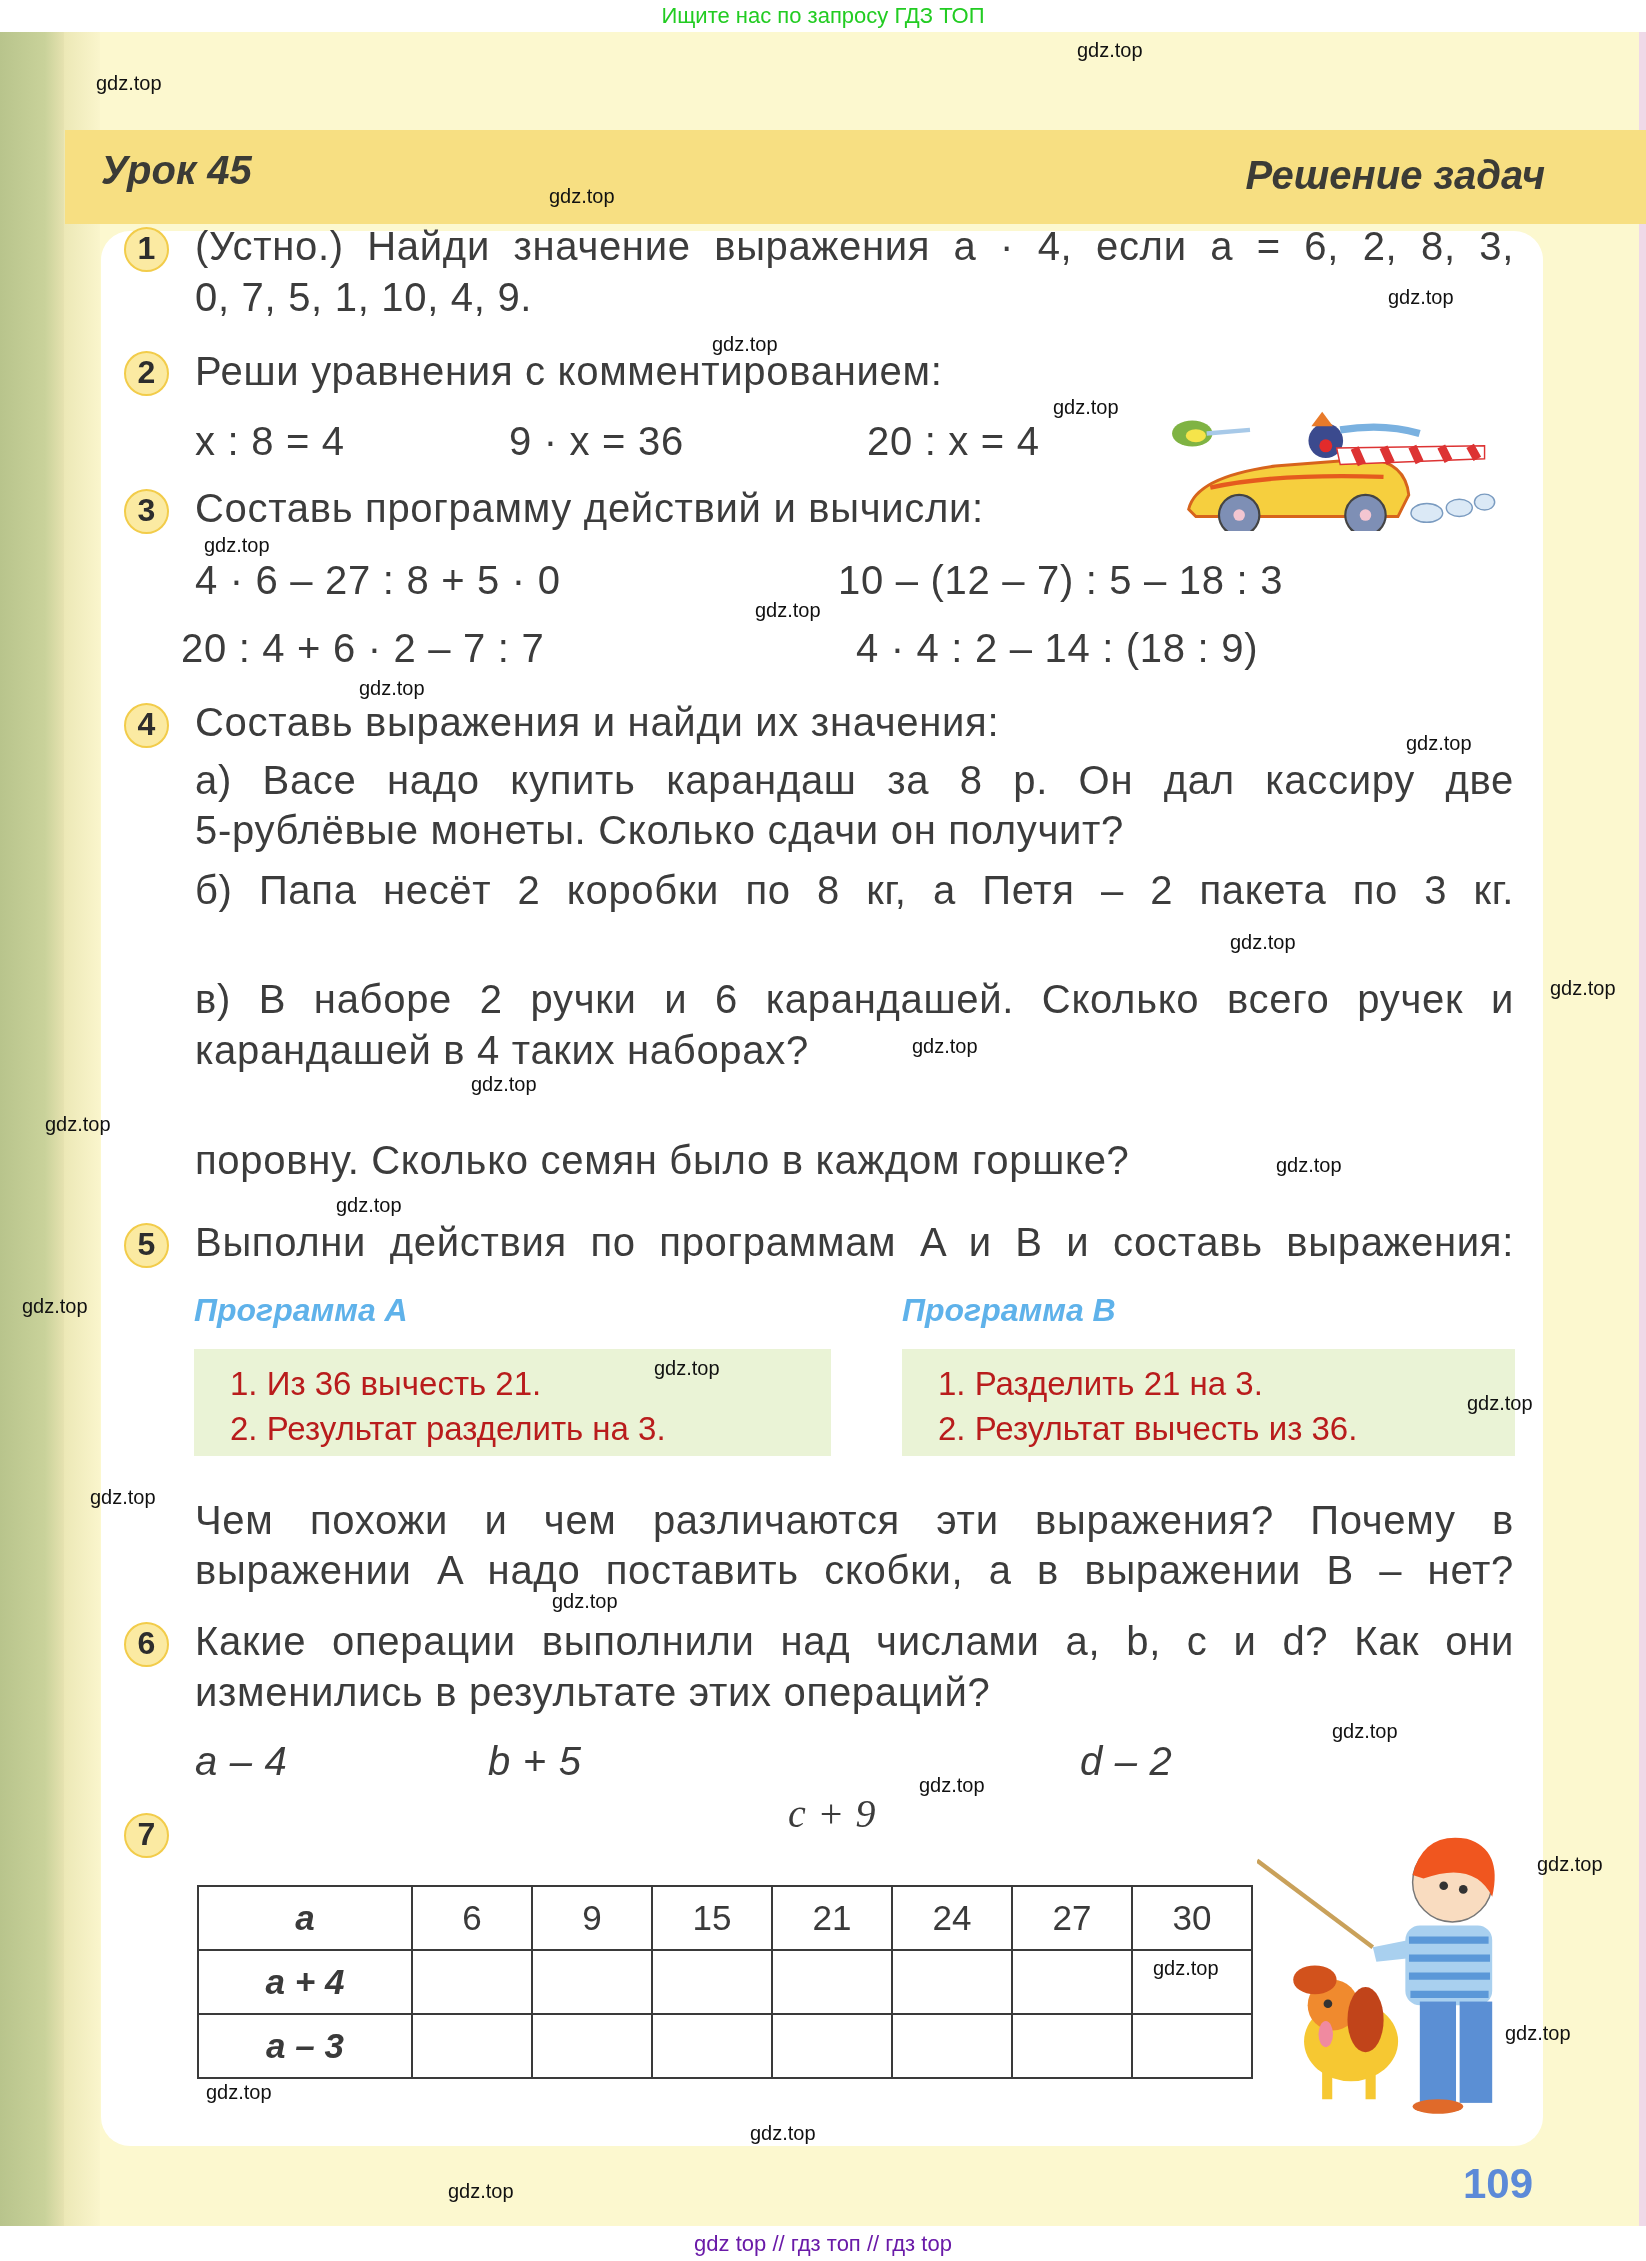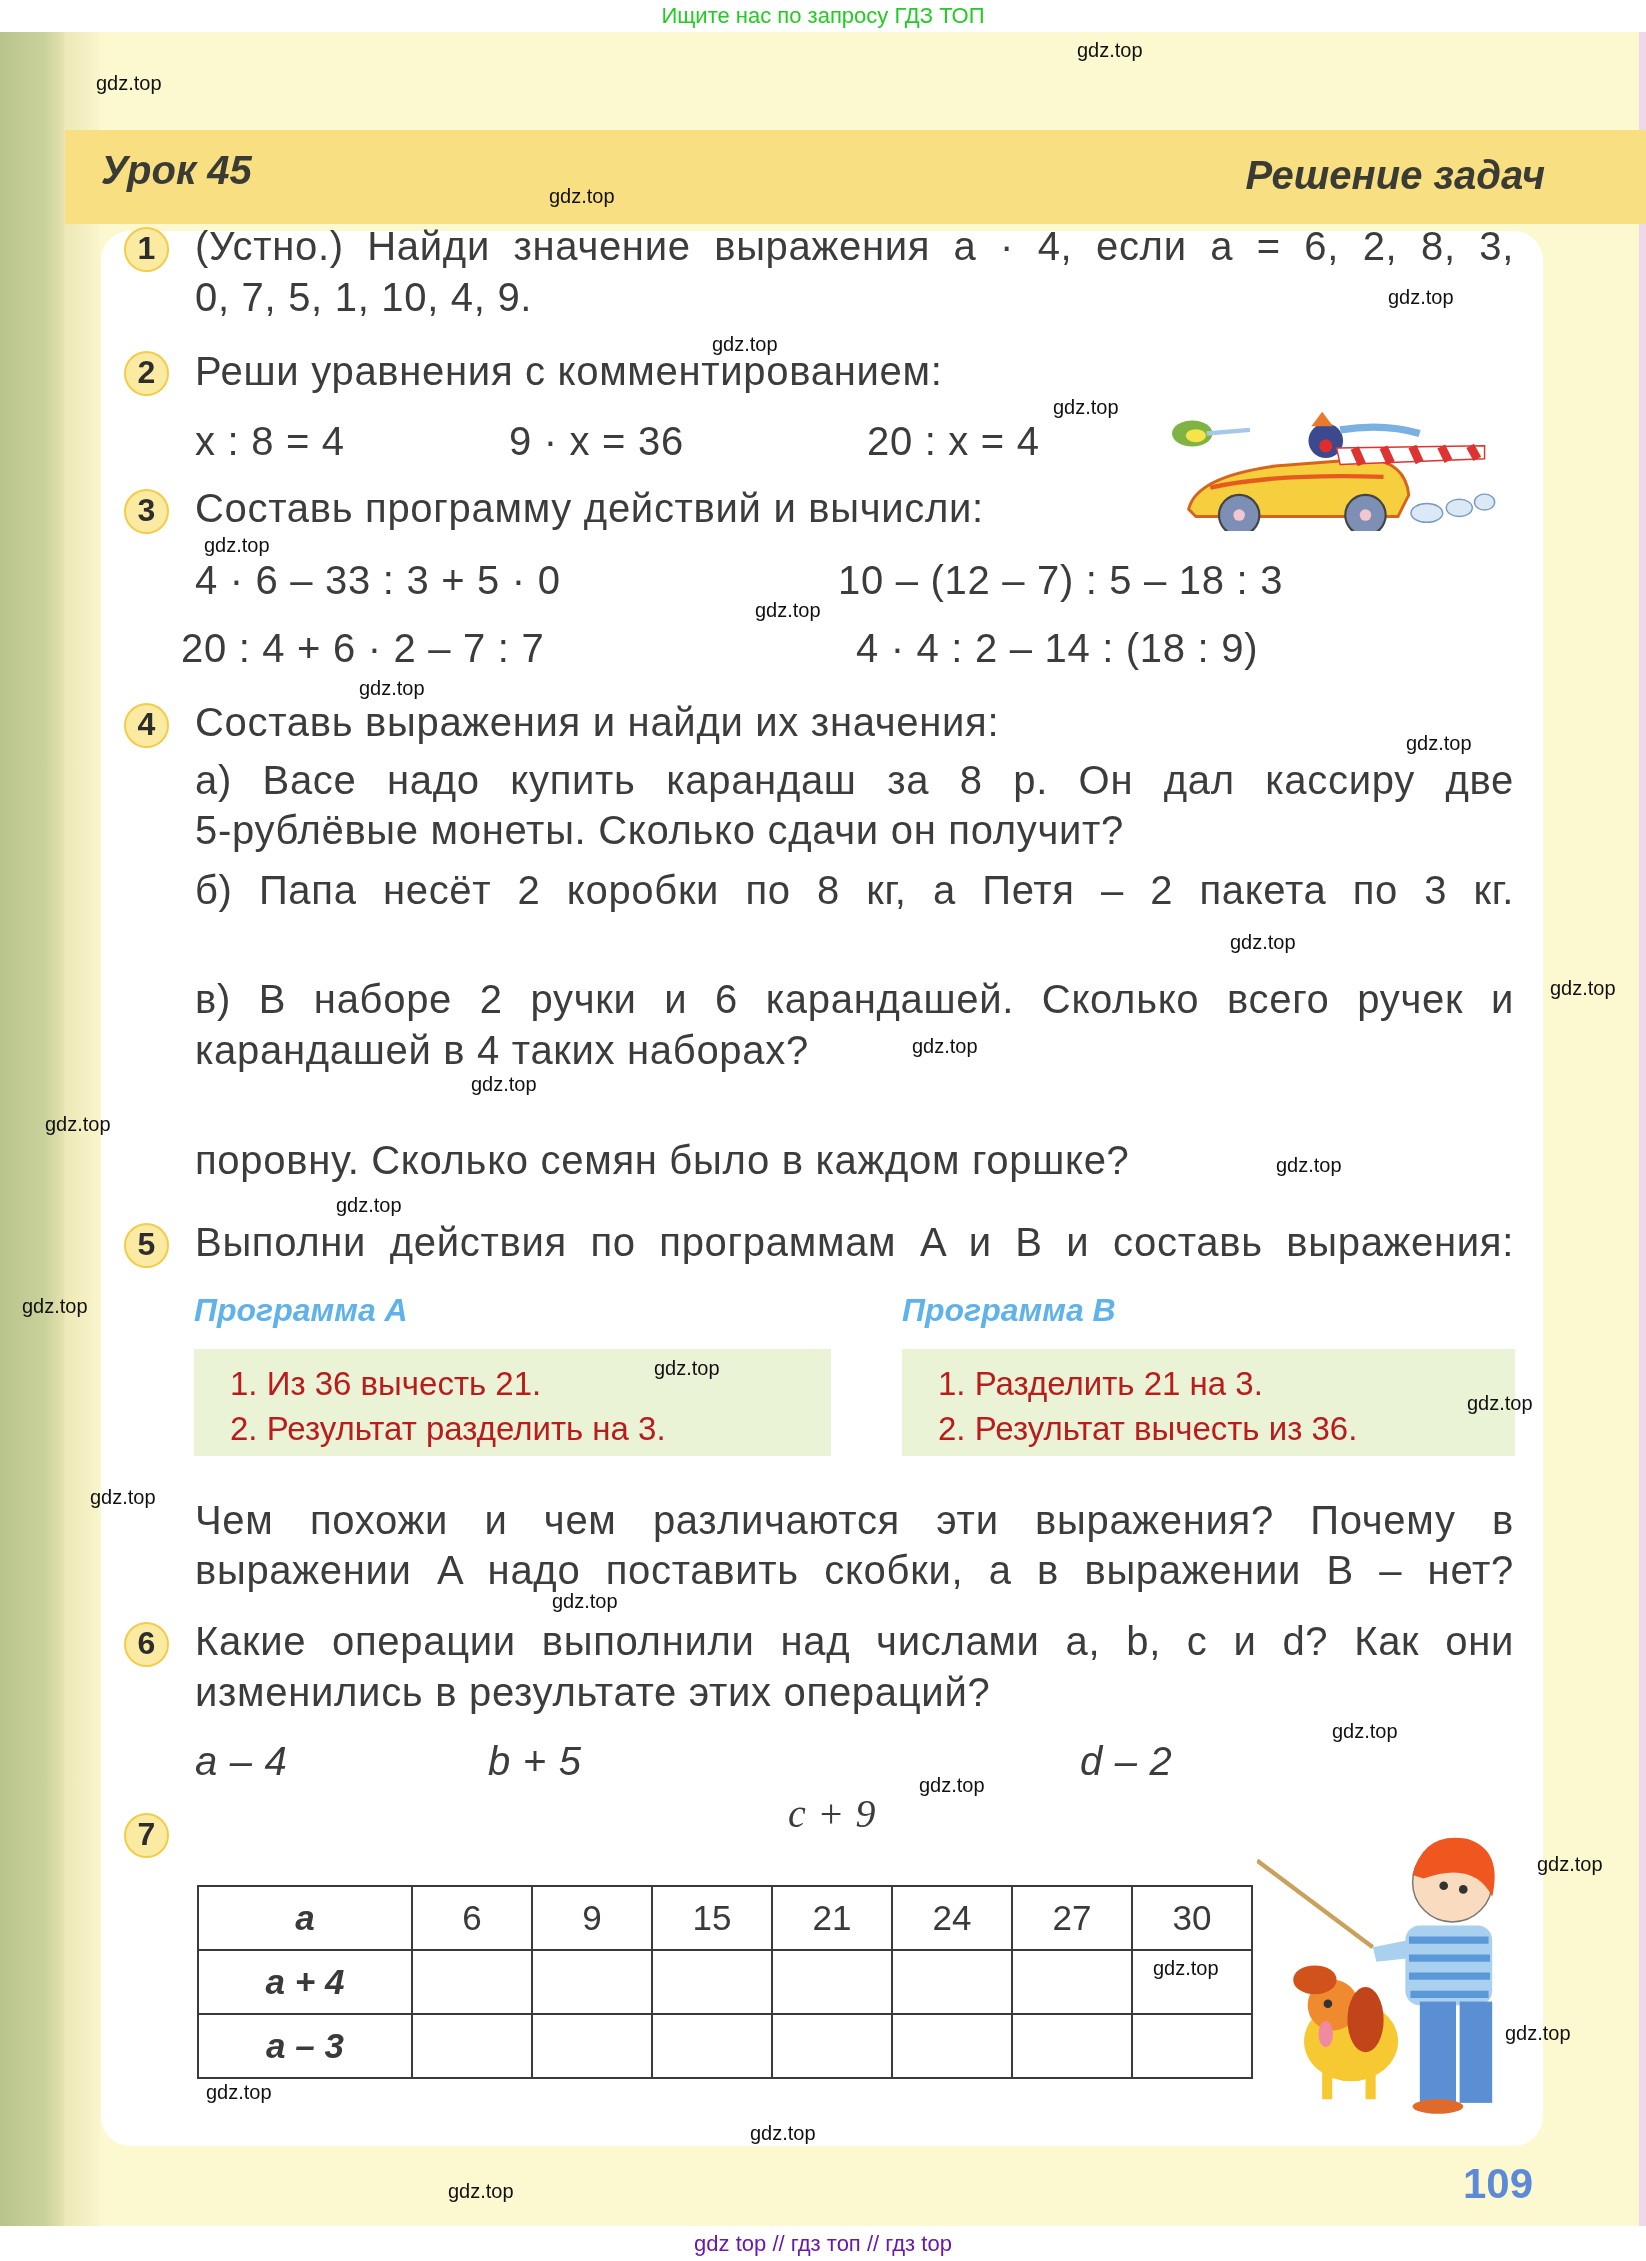--- a/index.html
+++ b/index.html
@@ -82,21 +82,21 @@
     <circle cx="100" cy="158" r="8" fill="#f3c6d1"></circle>
     <circle cx="275" cy="158" r="28" fill="#7e8fb5" stroke="#444" stroke-width="3"></circle>
     <circle cx="275" cy="158" r="8" fill="#f3c6d1"></circle>
     <ellipse cx="360" cy="155" rx="22" ry="13" fill="#dbe9f6" stroke="#7a9bc0" stroke-width="2"></ellipse>
     <ellipse cx="405" cy="148" rx="18" ry="12" fill="#dbe9f6" stroke="#7a9bc0" stroke-width="2"></ellipse>
     <ellipse cx="440" cy="140" rx="14" ry="11" fill="#dbe9f6" stroke="#7a9bc0" stroke-width="2"></ellipse>
   </svg>
 
   <div class="badge" style="left:124px;top:457px;">3</div>
   <div class="txt" style="left:195px;top:451px;">Составь программу действий и вычисли:</div>
-  <div class="txt" style="left:195px;top:523px;">4 · 6 – 33 : 3 + 5 · 0</div>
+  <div class="txt" style="left:195px;top:523px;">4 · 6 – 27 : 8 + 5 · 0</div>
   <div class="txt" style="left:838px;top:523px;">10 – (12 – 7) : 5 – 18 : 3</div>
   <div class="txt" style="left:181px;top:591px;">20 : 4 + 6 · 2 – 7 : 7</div>
   <div class="txt" style="left:856px;top:591px;">4 · 4 : 2 – 14 : (18 : 9)</div>
 
   <div class="badge" style="left:124px;top:671px;">4</div>
   <div class="txt" style="left:195px;top:665px;">Составь выражения и найди их значения:</div>
   <div class="txt just" style="left:195px;top:723px;width:1319px;">а) Васе надо купить карандаш за 8 р. Он дал кассиру две</div>
   <div class="txt" style="left:195px;top:773px;">5-рублёвые монеты. Сколько сдачи он получит?</div>
   <div class="txt just" style="left:195px;top:833px;width:1319px;">б) Папа несёт 2 коробки по 8 кг, а Петя – 2 пакета по 3 кг.</div>
   <div class="txt just" style="left:195px;top:942px;width:1319px;">в) В наборе 2 ручки и 6 карандашей. Сколько всего ручек и</div>

